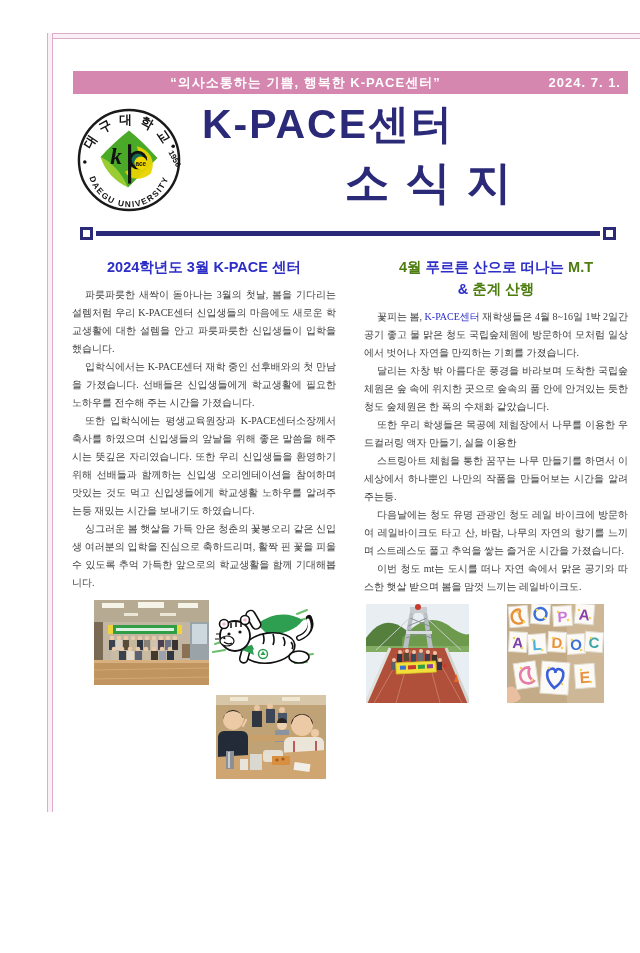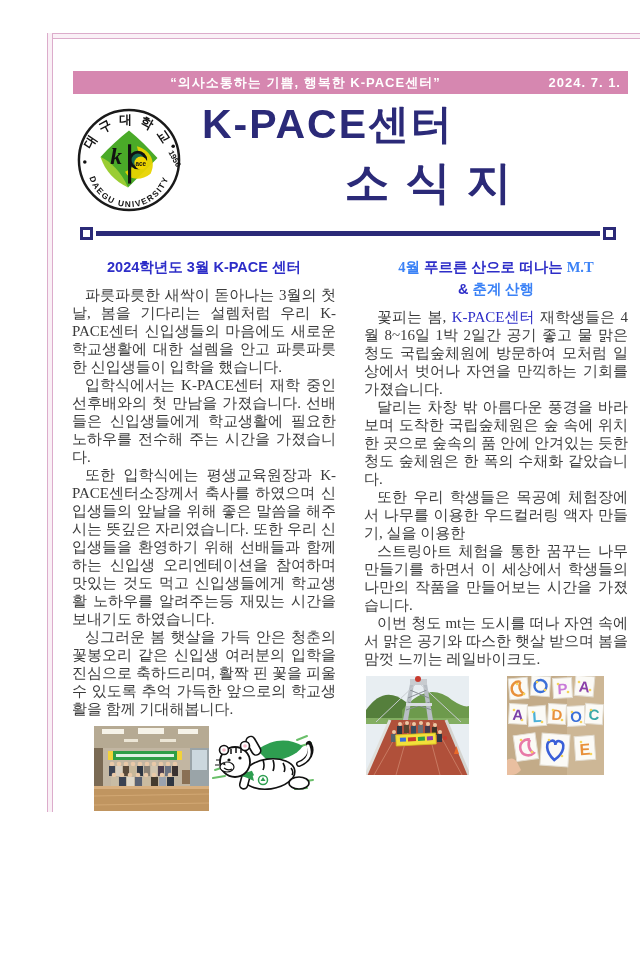--- a/index.html
+++ b/index.html
@@ -26,22 +26,22 @@
          font-size:41px;font-weight:bold;color:#2b2a78;letter-spacing:2px;}
   .mast2{position:absolute;left:258px;top:153px;width:300px;text-align:center;
          font-size:45px;font-weight:bold;color:#2b2a78;letter-spacing:16px;}
   .divider{position:absolute;left:52px;top:227px;width:536px;display:flex;align-items:center;}
   .divider .sq{width:7px;height:7px;border:3px solid #2b2a78;background:#fff;flex:0 0 auto;}
   .divider .bar{flex:1;height:5px;background:#2b2a78;margin:0 3px;}
   
   .columns{position:absolute;left:44px;top:256px;width:556px;display:flex;gap:28px;}
   .col{width:271px;}
   .art-title{text-align:center;font-weight:bold;font-size:14.5px;line-height:22px;margin-bottom:8px;}
-  .blue{color:#2d2dc8;} .red{color:#3b82f6;font-family:Liberation Serif, serif;}
-  .col p{margin:0;font-family:"Liberation Serif",serif;font-size:15px;line-height:18px;
+  .blue{color:#2d2dc8;} .red{color:#4d7c0f;}
+  .col p{margin:0;font-family:"Liberation Serif",serif;font-size:10px;line-height:18px;
          color:#3b3b3b;text-align:justify;text-indent:13px;}
   .brand{color:#2d2dc8;}
   
   .photos-left{margin-top:8px;}
   .pl-row1{display:flex;margin-left:22px;}
   .photo{display:block;}
   .tiger{margin-left:2px;margin-top:4px;}
   .pl-row2{margin-left:144px;margin-top:10px;}
   .photos-right{margin-top:8px;margin-left:2px;display:flex;gap:38px;}
   
@@ -260,21 +260,22 @@
     </div>
 
     <div class="col">
       <div class="art-title">
         <div><span class="red">4월</span><span class="blue"> 푸르른 산으로 떠나는 </span><span class="red">M.T</span></div>
         <div><span class="blue">&amp; </span><span class="red">춘계 산행</span></div>
       </div>
       <p><span>꽃피는 봄, </span><span class="brand">K-PACE센터</span><span> 재학생들은 4월 8~16일 1박 2일간 공기 좋고 물 맑은 청도 국립숲체원에 방문하여 모처럼 일상에서 벗어나 자연을 만끽하는 기회를 가졌습니다.</span></p>
       <p>달리는 차창 밖 아름다운 풍경을 바라보며 도착한 국립숲체원은 숲 속에 위치한 곳으로 숲속의 품 안에 안겨있는 듯한 청도 숲체원은 한 폭의 수채화 같았습니다.</p>
       <p>또한 우리 학생들은 목공예 체험장에서 나무를 이용한 우드컬러링 액자 만들기, 실을 이용한</p>
-      <p>스트링아트 체험을 통한 꿈꾸는 나무 만들기를 하면서 이 세상에서 학생들의 나만의 작품을 만들어보는 시간을 가졌습니다.</p>
+      <p>스트링아트 체험을 통한 꿈꾸는 나무 만들기를 하면서 이 세상에서 하나뿐인 나만의 작품을 만들어보는 시간을 알려주는등.</p>
+      <p>다음날에는 청도 유명 관광인 청도 레일 바이크에 방문하여 레일바이크도 타고 산, 바람, 나무의 자연의 향기를 느끼며 스트레스도 풀고 추억을 쌓는 즐거운 시간을 가졌습니다.</p>
       <p>이번 청도 mt는 도시를 떠나 자연 속에서 맑은 공기와 따스한 햇살 받으며 봄을 맘껏 느끼는 레일바이크도.</p>
 
       <div class="photos-right">
         <svg class="photo" width="103" height="99" viewBox="0 0 103 99">
           <rect width="103" height="99" fill="#e8eef2"></rect>
           <path d="M 0 34 Q 18 8 40 26 L 52 42 L 0 42 Z" fill="#557f3c"></path>
           <path d="M 36 34 Q 62 4 86 24 Q 98 32 103 30 L 103 46 L 36 46 Z" fill="#6d9a4c"></path>
           <path d="M 0 42 h 103 v 6 h -103 z" fill="#83ae62"></path>
           <polygon points="0,99 103,99 80,44 24,44" fill="#b0503a"></polygon>
           <g stroke="#c87a62" stroke-width="1">

